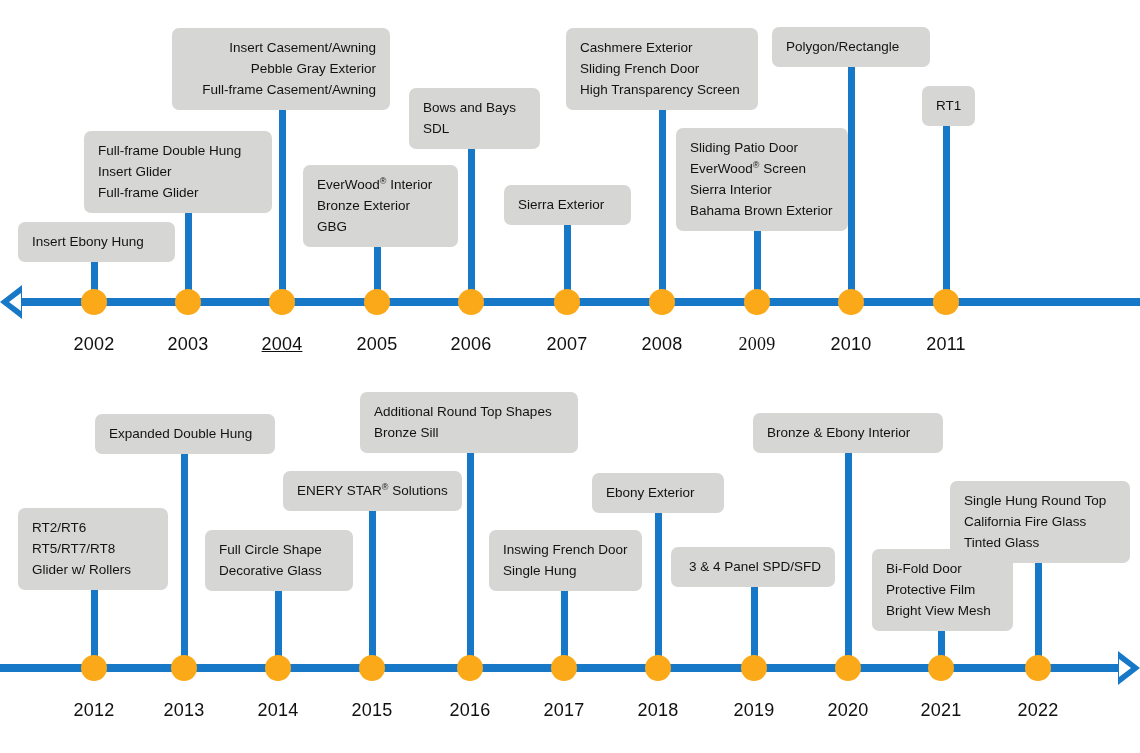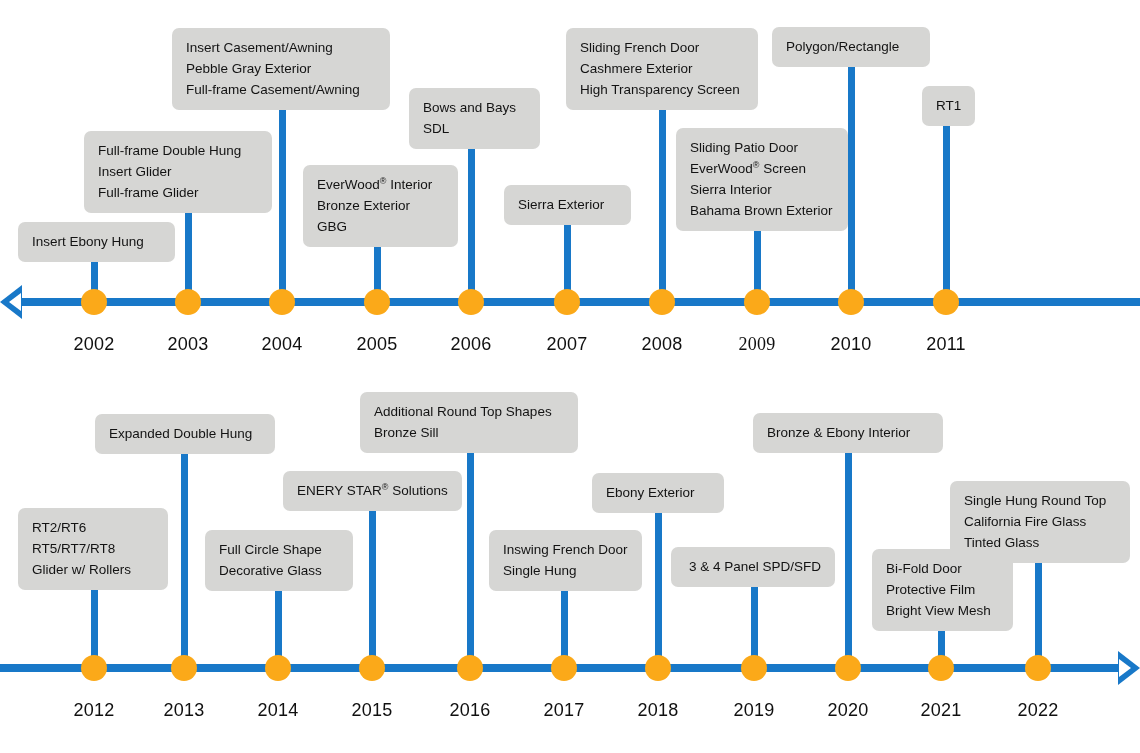--- a/index.html
+++ b/index.html
@@ -129,28 +129,28 @@
       <div class="dot" style="left: 81px; top: 289px;"></div>
       <div class="year" style="left: 49px; top: 334px;">2002</div>
       <div class="callout" style="left: 84px; top: 131px; min-width: 188px;">
         <span class="line">Full-frame Double Hung</span>
         <span class="line">Insert Glider</span>
         <span class="line">Full-frame Glider</span>
       </div>
       <div class="stem" style="left: 184.5px; top: 213px; height: 89px;"></div>
       <div class="dot" style="left: 175px; top: 289px;"></div>
       <div class="year" style="left: 143px; top: 334px;">2003</div>
-      <div class="callout" style="left: 172px; top: 28px; min-width: 218px;">
+      <div class="callout" style="left: 172px; top: 28px; min-width: 218px; text-align: right;">
         <span class="line">Insert Casement/Awning</span>
         <span class="line">Pebble Gray Exterior</span>
         <span class="line">Full-frame Casement/Awning</span>
       </div>
       <div class="stem" style="left: 278.5px; top: 110px; height: 192px;"></div>
       <div class="dot" style="left: 269px; top: 289px;"></div>
-      <div class="year" style="left: 237px; top: 334px;">2004</div>
+      <div class="year" style="left: 237px; top: 334px; text-decoration: underline;">2004</div>
       <div class="callout" style="left: 303px; top: 165px; min-width: 155px;">
         <span class="line">EverWood<sup>®</sup> Interior</span>
         <span class="line">Bronze Exterior</span>
         <span class="line">GBG</span>
       </div>
       <div class="stem" style="left: 373.5px; top: 247px; height: 55px;"></div>
       <div class="dot" style="left: 364px; top: 289px;"></div>
       <div class="year" style="left: 332px; top: 334px;">2005</div>
       <div class="callout" style="left: 409px; top: 88px; min-width: 131px;">
         <span class="line">Bows and Bays</span>
@@ -159,22 +159,22 @@
       <div class="stem" style="left: 467.5px; top: 149px; height: 153px;"></div>
       <div class="dot" style="left: 458px; top: 289px;"></div>
       <div class="year" style="left: 426px; top: 334px;">2006</div>
       <div class="callout" style="left: 504px; top: 185px; min-width: 127px;">
         <span class="line">Sierra Exterior</span>
       </div>
       <div class="stem" style="left: 563.5px; top: 225px; height: 77px;"></div>
       <div class="dot" style="left: 554px; top: 289px;"></div>
       <div class="year" style="left: 522px; top: 334px;">2007</div>
       <div class="callout" style="left: 566px; top: 28px; min-width: 192px;">
+        <span class="line">Cashmere Exterior</span>
         <span class="line">Sliding French Door</span>
-        <span class="line">Cashmere Exterior</span>
         <span class="line">High Transparency Screen</span>
       </div>
       <div class="stem" style="left: 658.5px; top: 110px; height: 192px;"></div>
       <div class="dot" style="left: 649px; top: 289px;"></div>
       <div class="year" style="left: 617px; top: 334px;">2008</div>
       <div class="callout" style="left: 676px; top: 128px; min-width: 172px;">
         <span class="line">Sliding Patio Door</span>
         <span class="line">EverWood<sup>®</sup> Screen</span>
         <span class="line">Sierra Interior</span>
         <span class="line">Bahama Brown Exterior</span>

